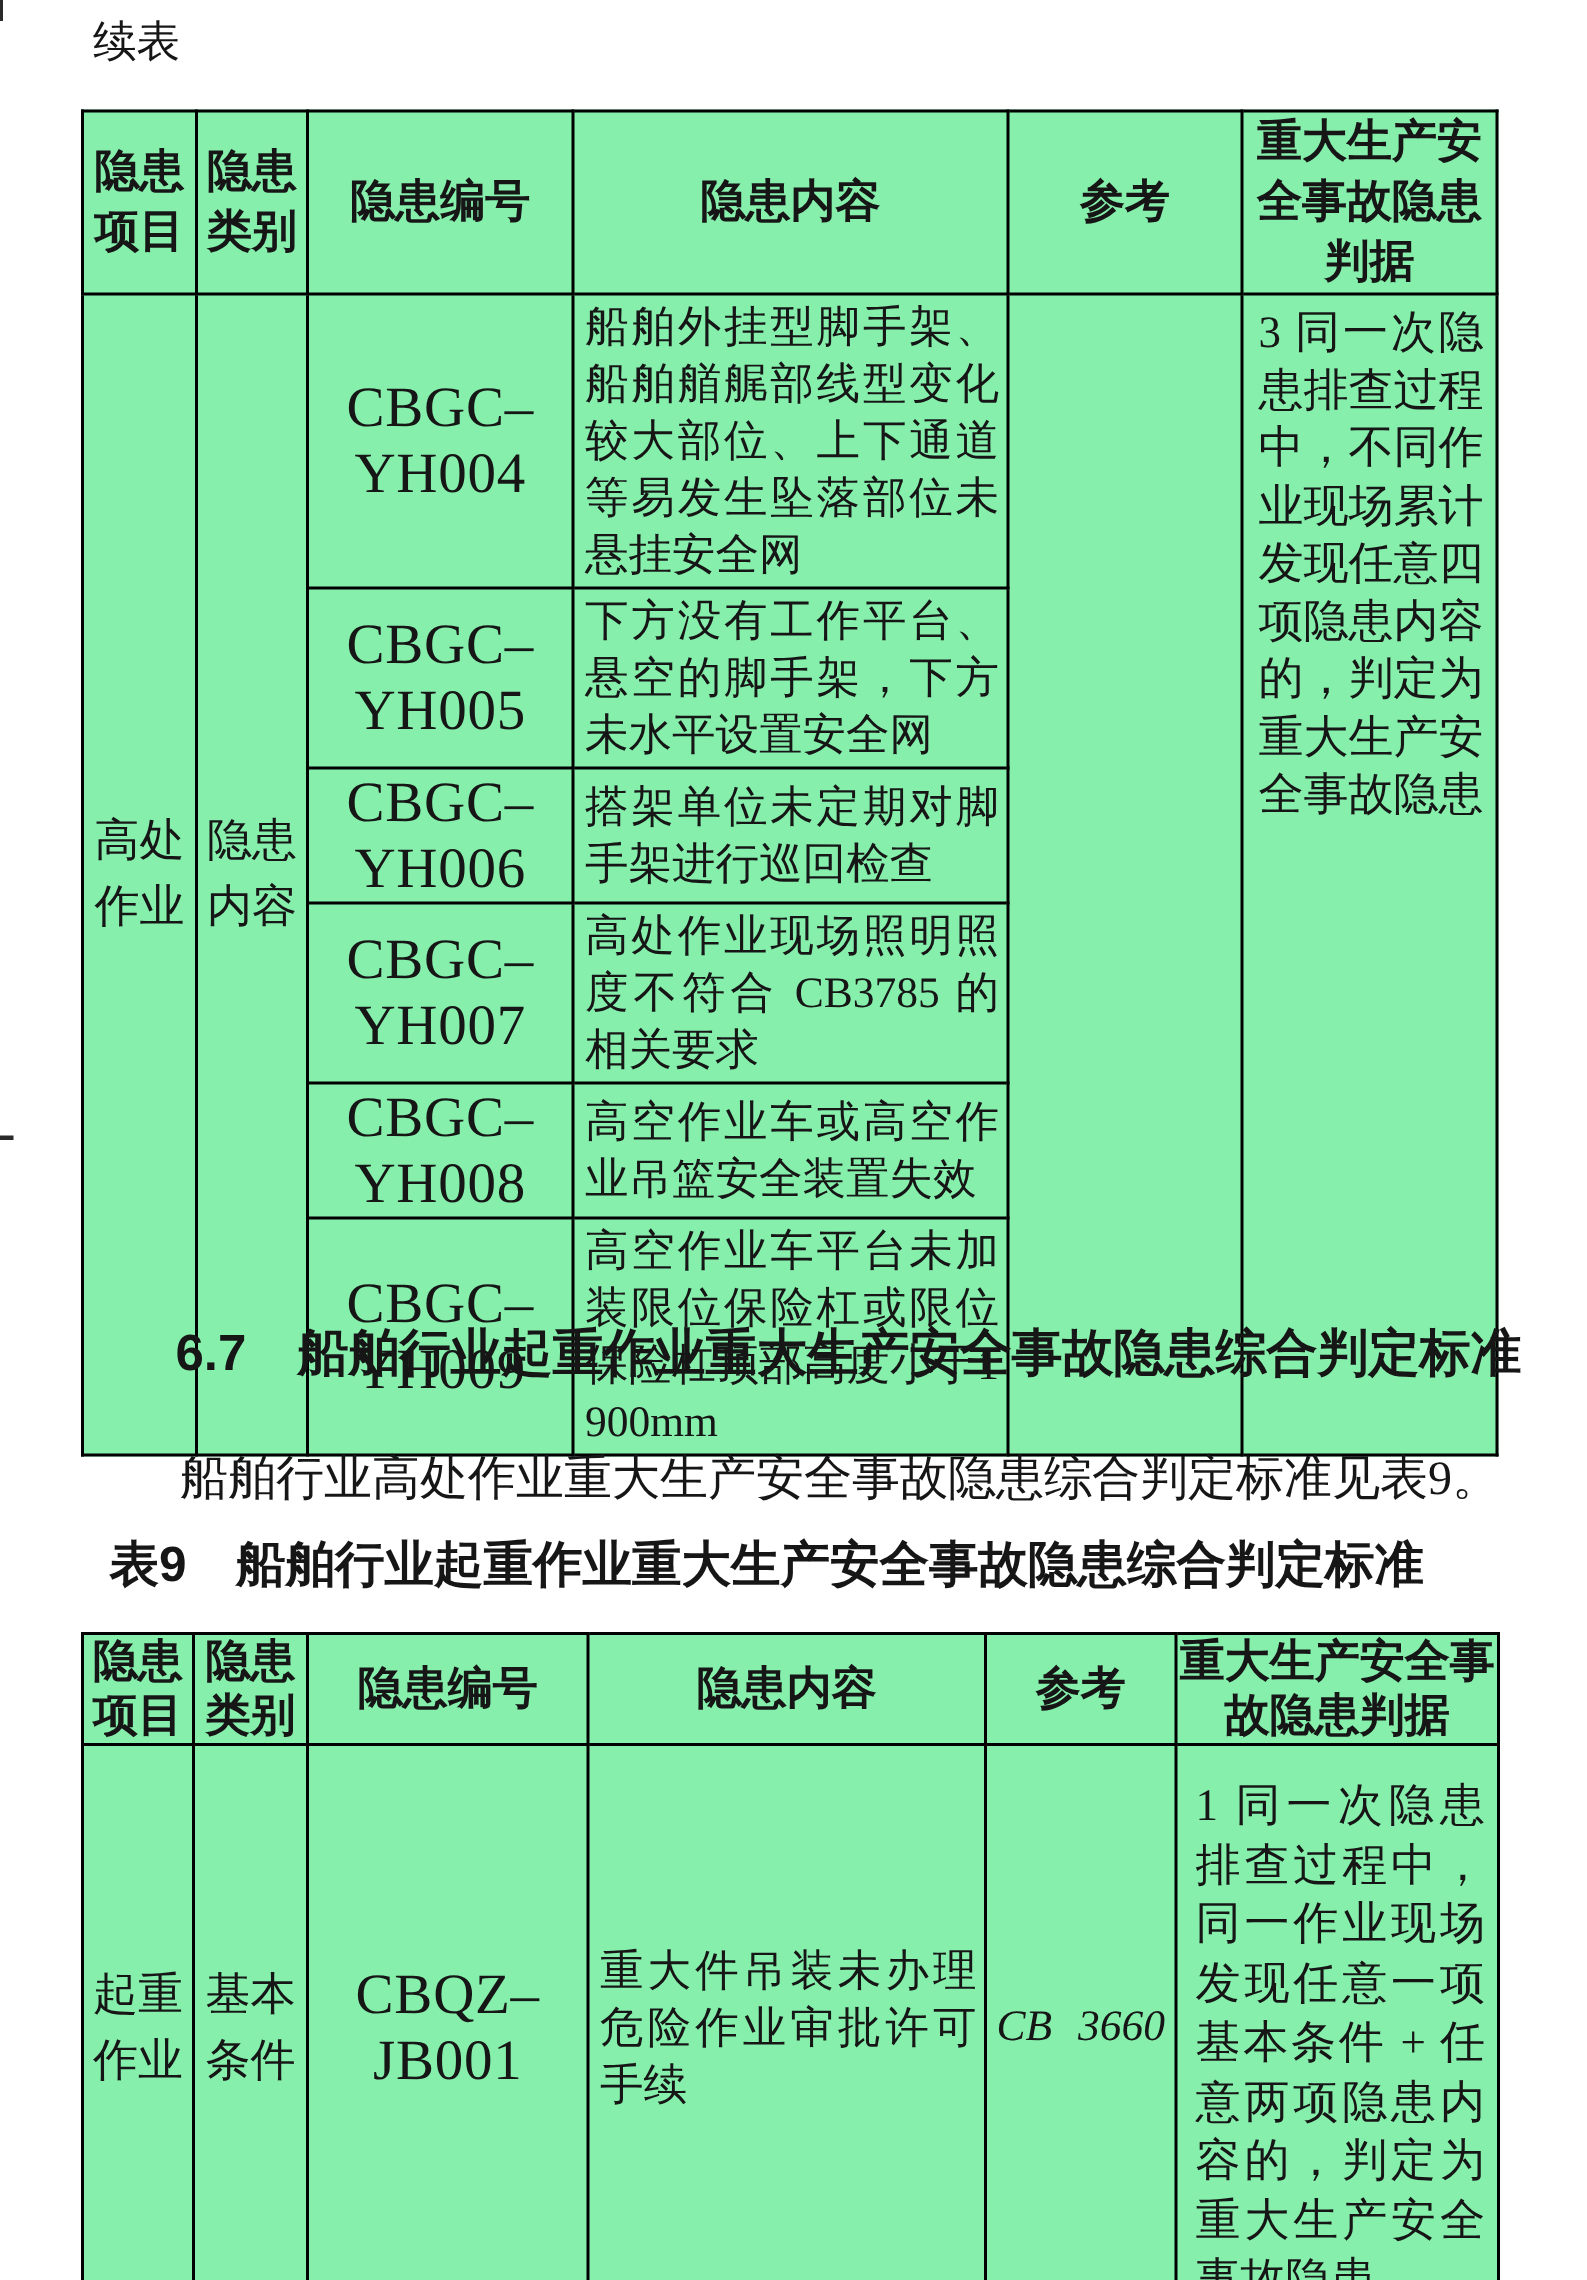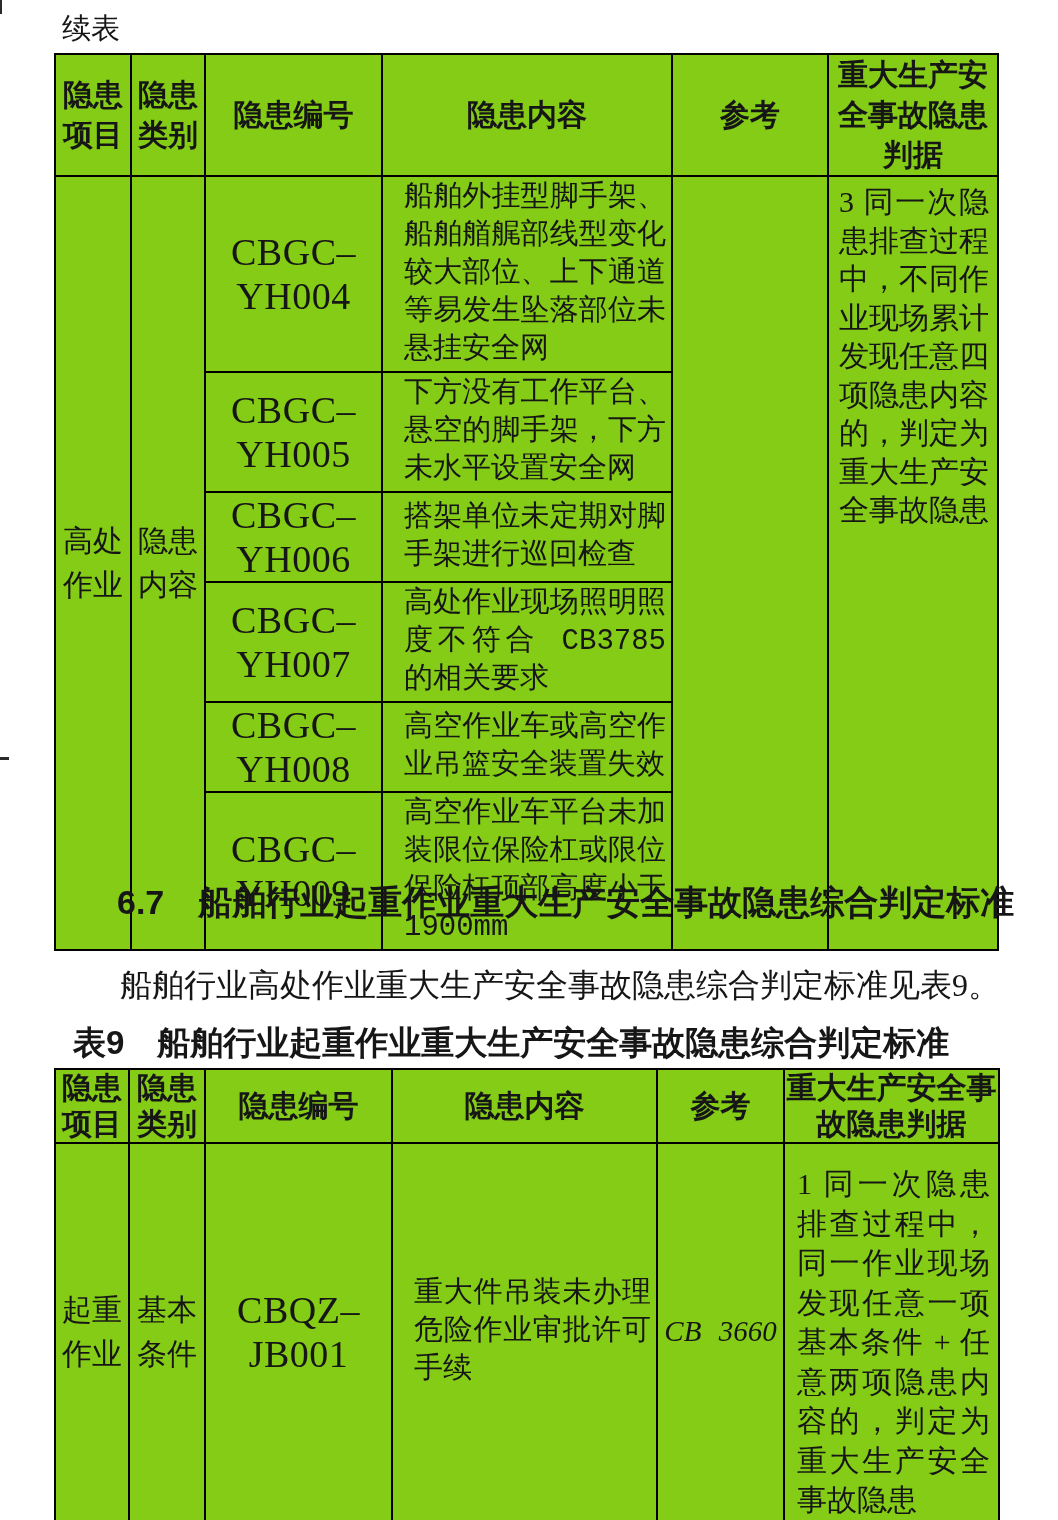--- a/index.html
+++ b/index.html
@@ -18,21 +18,22 @@
 
   .cont-label {
     position: absolute; left: 62px; top: 12px;
     font-size: 29px; line-height: 32px;
   }
 
   table.tbl {
     position: absolute;
     border-collapse: collapse;
     table-layout: fixed;
-    background: #84cc16;
+    background: #86efac;
+    margin-top: 20px;
   }
   .tbl th, .tbl td {
     border: 2.5px solid #000;
     padding: 0;
     overflow: hidden;
   }
   .tbl th {
     font-family: "Liberation Sans", sans-serif;
     font-weight: 700;
     font-size: 30px;
@@ -51,25 +52,24 @@
   td.code {
     text-align: center;
     vertical-align: middle;
     font-size: 38px;
     letter-spacing: 0.5px;
   }
   td.content {
     vertical-align: middle;
     font-size: 29px;
     line-height: 38px;
-    padding: 2px 5px 2px 21px;
+    padding: 2px 5px 2px 7px;
     text-align: justify;
     text-justify: inter-character;
     word-break: break-all;
-    font-family: Liberation Mono, monospace;
   }
   td.ref {
     text-align: center;
     vertical-align: middle;
     font-size: 29px;
     word-spacing: 10px;
     font-style: italic;
   }
   td.crit {
     vertical-align: top;

